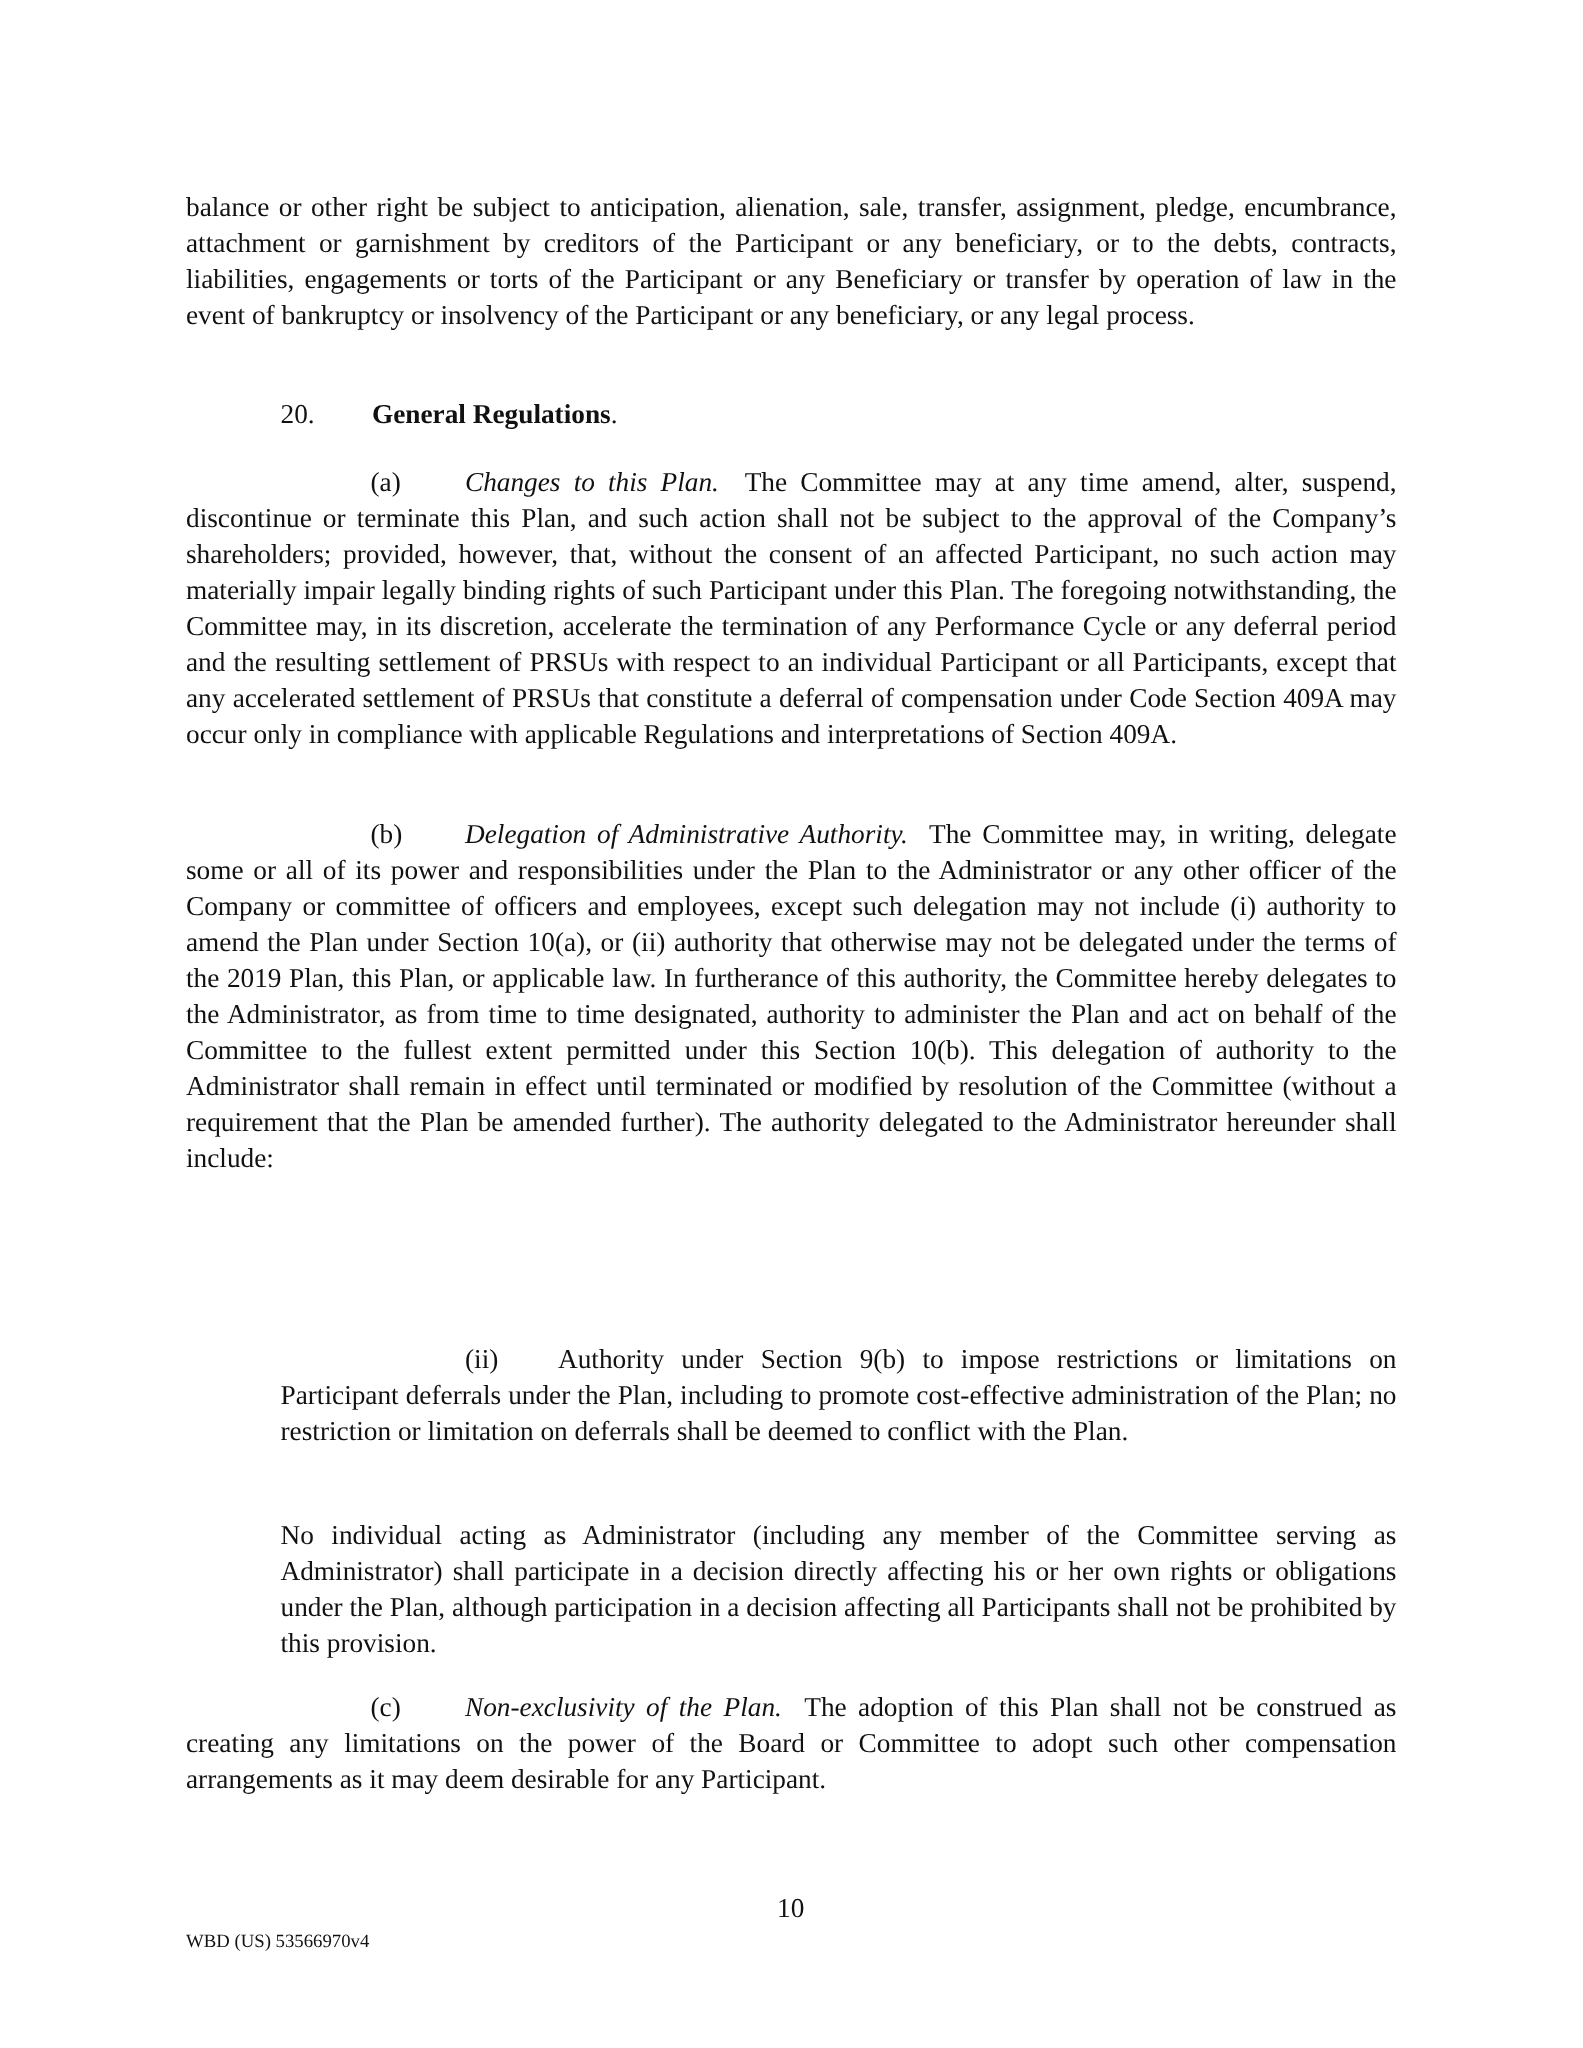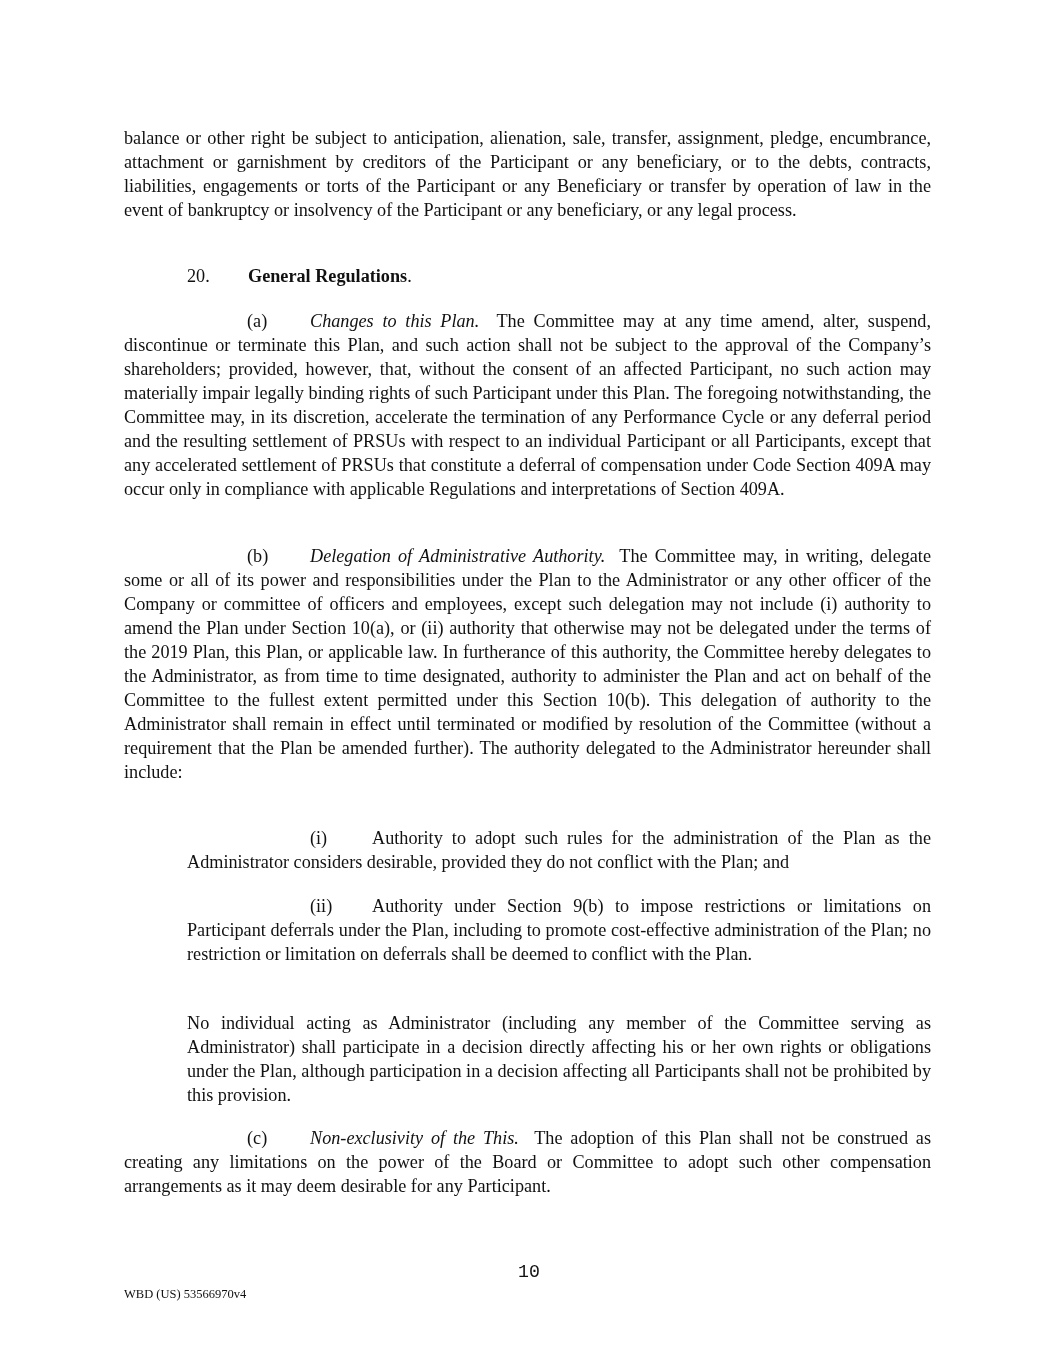--- a/index.html
+++ b/index.html
@@ -10,41 +10,40 @@
        text-align: justify; margin: 0; }
   .p.last { text-align-last: left; }
   .ind { position: absolute; left: 187px; width: 744px; font-size: 18.2px; line-height: 24px;
          text-align: justify; margin: 0; }
   .head10 { position: absolute; left: 187px; top: 264px; font-size: 18.2px; line-height: 24px; }
   .head10 .n { display: inline-block; width: 61px; }
   .lbl-a { display: inline-block; width: 63px; margin-left: 123px; }
   .lbl-sub { display: inline-block; width: 62px; margin-left: 123px; }
   .bi { font-weight: normal; font-style: italic; }
   .b { font-weight: bold; }
-  .pagenum { position: absolute; left: 518px; top: 1262px; font-size: 18.2px; font-family: Liberation Mono, monospace; }
+  .pagenum { position: absolute; left: 518px; top: 1262px; font-size: 18.2px; }
   .docid { position: absolute; left: 124px; top: 1287px; font-size: 12.5px; }
 </style>
 </head>
 <body>
 
 <div class="page">
 
   <p class="p last" style="top:126px;">balance or other right be subject to anticipation, alienation, sale, transfer, assignment, pledge, encumbrance, attachment or garnishment by creditors of the Participant or any beneficiary, or to the debts, contracts, liabilities, engagements or torts of the Participant or any Beneficiary or transfer by operation of law in the event of bankruptcy or insolvency of the Participant or any beneficiary, or any legal process.</p>
 
   <div class="head10">
     <span class="n">20.</span><span class="b">General Regulations</span><span>.</span>
   </div>
 
   <p class="p last" style="top:309px;"><span class="lbl-a">(a)</span><span class="bi">Changes to this Plan.</span>&nbsp; <span>The Committee may at any time amend, alter, suspend, discontinue or terminate this Plan, and such action shall not be subject to the approval of the Company’s shareholders; provided, however, that, without the consent of an affected Participant, no such action may materially impair legally binding rights of such Participant under this Plan. The foregoing notwithstanding, the Committee may, in its discretion, accelerate the termination of any Performance Cycle or any deferral period and the resulting settlement of PRSUs with respect to an individual Participant or all Participants, except that any accelerated settlement of PRSUs that constitute a deferral of compensation under Code Section 409A may occur only in compliance with applicable Regulations and interpretations of Section 409A.</span></p>
 
   <p class="p last" style="top:544px;"><span class="lbl-a">(b)</span><span class="bi">Delegation of Administrative Authority.</span>&nbsp; <span>The Committee may, in writing, delegate some or all of its power and responsibilities under the Plan to the Administrator or any other officer of the Company or committee of officers and employees, except such delegation may not include (i) authority to amend the Plan under Section 10(a), or (ii) authority that otherwise may not be delegated under the terms of the 2019 Plan, this Plan, or applicable law. In furtherance of this authority, the Committee hereby delegates to the Administrator, as from time to time designated, authority to administer the Plan and act on behalf of the Committee to the fullest extent permitted under this Section 10(b). This delegation of authority to the Administrator shall remain in effect until terminated or modified by resolution of the Committee (without a requirement that the Plan be amended further). The authority delegated to the Administrator hereunder shall include:</span></p>
 
-  <p class="ind last" style="top:826px;"><span class="lbl-sub">(i)</span><span>Authority to adopt such rules for the administration of the Plan as the Administrator considers desirable, provided they do not conflict with the Plan; and</span></p>
 
   <p class="ind last" style="top:894px;"><span class="lbl-sub">(ii)</span><span>Authority under Section 9(b) to impose restrictions or limitations on Participant deferrals under the Plan, including to promote cost-effective administration of the Plan; no restriction or limitation on deferrals shall be deemed to conflict with the Plan.</span></p>
 
   <p class="ind last" style="top:1011px;">No individual acting as Administrator (including any member of the Committee serving as Administrator) shall participate in a decision directly affecting his or her own rights or obligations under the Plan, although participation in a decision affecting all Participants shall not be prohibited by this provision.</p>
 
-  <p class="p last" style="top:1126px;"><span class="lbl-a">(c)</span><span class="bi">Non-exclusivity of the This.</span>&nbsp; <span>The adoption of this Plan shall not be construed as creating any limitations on the power of the Board or Committee to adopt such other compensation arrangements as it may deem desirable for any Participant.</span></p>
+  <p class="p last" style="top:1126px;"><span class="lbl-a">(c)</span><span class="bi">Non-exclusivity of the Plan.</span>&nbsp; <span>The adoption of this Plan shall not be construed as creating any limitations on the power of the Board or Committee to adopt such other compensation arrangements as it may deem desirable for any Participant.</span></p>
 
   <div class="pagenum">10</div>
   <div class="docid">WBD (US) 53566970v4</div>
 </div>
 
 </body></html>

